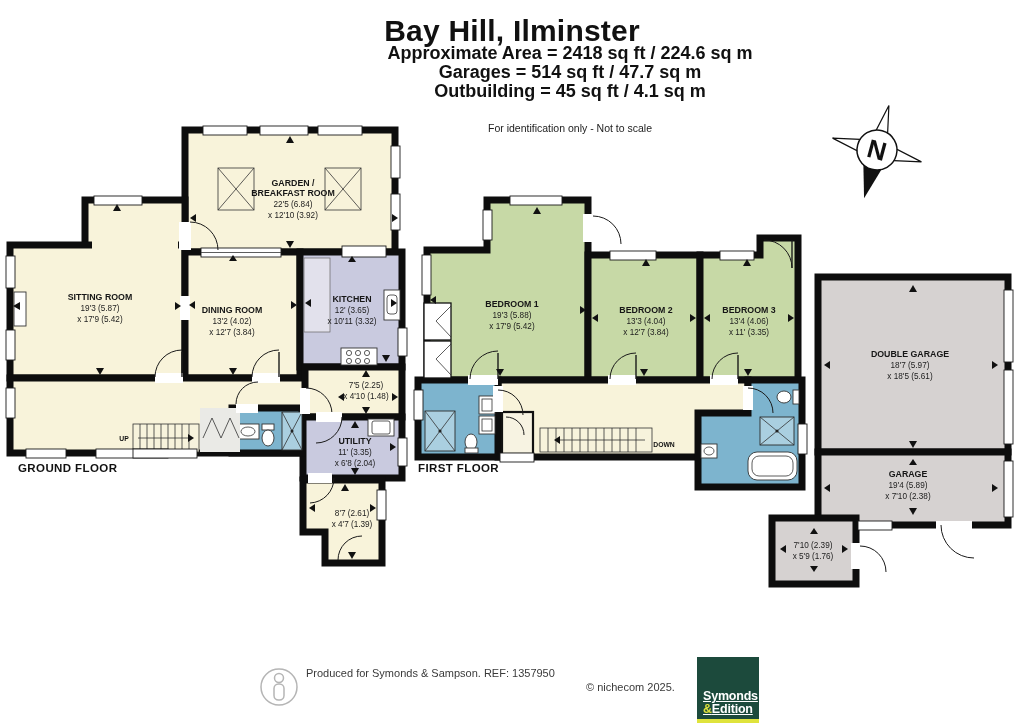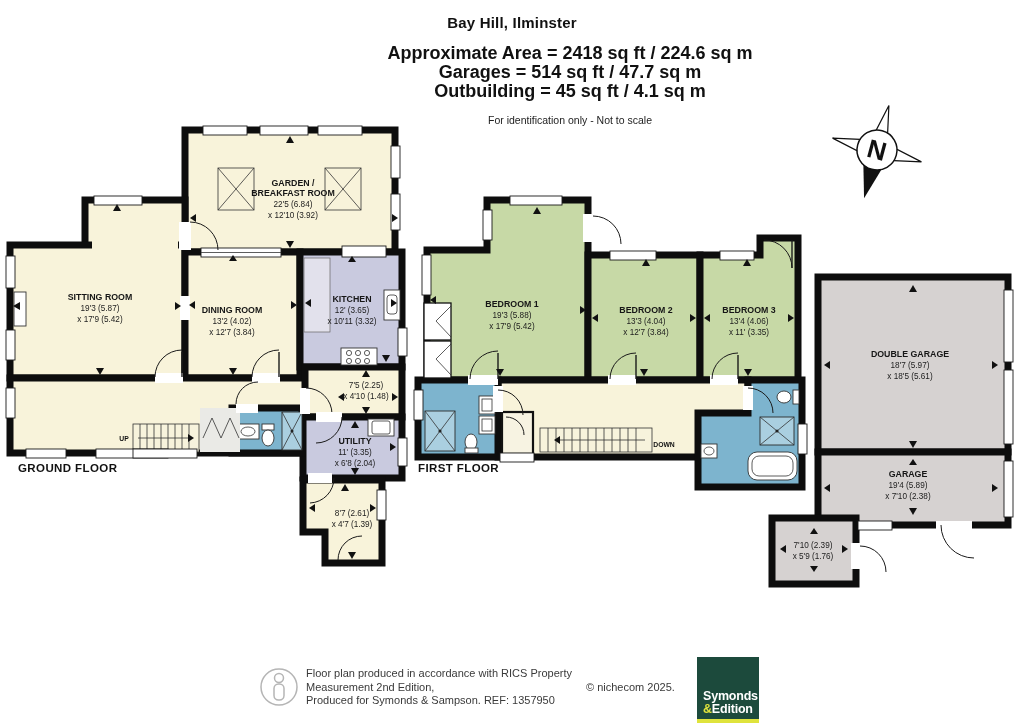--- a/index.html
+++ b/index.html
@@ -1,43 +1,43 @@
 <!DOCTYPE html>
 <html><head>
 <meta charset="utf-8">
 <style>
   html,body{margin:0;padding:0;background:#ffffff;}
   body{width:1024px;height:724px;position:relative;font-family:"Liberation Sans",sans-serif;overflow:hidden;}
   .abs{position:absolute;}
   
-  #title{left:0;width:1024px;top:14px;text-align:center;font-weight:bold;font-size:15px;color:#111;letter-spacing:.2px;}
+  #title{left:0;width:1024px;top:14px;text-align:center;font-weight:bold;font-size:30px;color:#111;letter-spacing:.2px;}
   #stats{left:330px;width:480px;top:44px;text-align:center;color:#111;}
   #stats .ln{font-size:18px;font-weight:700;line-height:19px;}
-  #stats .note{font-size:10.5px;font-weight:400;margin-top:13px;color:#222;}
+  #stats .note{font-size:10.5px;font-weight:400;margin-top:21px;color:#222;}
   
   svg text{font-family:"Liberation Sans",sans-serif;}
   .room{stroke:#0d0d0d;stroke-width:7;stroke-linejoin:miter;}
   .patch{stroke:none;}
   .open{fill:#ffffff;stroke:none;}
   .win{fill:#ffffff;stroke:#1a1a1a;stroke-width:0.9;}
   .door{fill:none;stroke:#1a1a1a;stroke-width:1;}
   .leaf{stroke:#1a1a1a;stroke-width:1.4;}
   .fix{fill:#ffffff;stroke:#333;stroke-width:0.9;}
   .fixb{fill:#AACFE0;stroke:#2c2c2c;stroke-width:0.9;}
   .thin{fill:none;stroke:#333;stroke-width:0.8;}
   .arr{fill:#111;stroke:none;}
   .rname{font-size:8.8px;font-weight:700;fill:#161616;text-anchor:middle;}
   .rdim{font-size:8.2px;font-weight:400;fill:#1c1c1c;text-anchor:middle;}
   .flabel{font-size:11.5px;font-weight:700;fill:#111;letter-spacing:.4px;}
   .slabel{font-size:6.8px;font-weight:700;fill:#111;text-anchor:middle;}
   
   #footer-text{left:306px;top:667px;width:330px;font-size:11px;line-height:13.5px;color:#3a3a3a;}
   #copyright{left:586px;top:681px;font-size:11px;color:#3a3a3a;white-space:nowrap;}
   #logo{left:697px;top:657px;width:62px;height:66px;background:#1C4A3C;}
-  #logo .lg-txt{position:absolute;left:6px;bottom:7px;color:#fff;font-weight:600;font-size:12.5px;line-height:13px;letter-spacing:-.2px;}
+  #logo .lg-txt{position:absolute;left:6px;bottom:7px;color:#fff;font-weight:600;font-size:12.5px;line-height:13px;letter-spacing:-.2px;text-decoration:underline;}
   #logo .amp{color:#DFE33C;}
   #logo .bar{position:absolute;left:0;bottom:0;width:100%;height:4px;background:#DFE33C;}
 </style>
 </head>
 <body>
 
 <div class="abs" id="title">Bay Hill, Ilminster</div>
 <div class="abs" id="stats">
   <div class="ln">Approximate Area = 2418 sq ft / 224.6 sq m</div>
   <div class="ln">Garages = 514 sq ft / 47.7 sq m</div>
@@ -390,21 +390,20 @@
     <text y="9" text-anchor="middle" font-size="26" font-weight="bold" fill="#111">N</text>
   </g>
 </svg>
 
 <svg class="abs" style="left:258px;top:666px" width="42" height="42" viewBox="-21 -21 42 42">
   <circle r="18" fill="none" stroke="#b5b5b5" stroke-width="1.5"></circle>
   <circle cy="-9" r="4.5" fill="none" stroke="#b5b5b5" stroke-width="1.5"></circle>
   <rect x="-5" y="-3" width="10" height="16" rx="4.5" fill="none" stroke="#b5b5b5" stroke-width="1.5"></rect>
 </svg>
 <div class="abs" id="footer-text">
-  <div>Floor plan produced in accordance with RICS Property Measurement 2nd Edition,</div>
   <div>Produced for Symonds &amp; Sampson.   REF:  1357950</div>
 </div>
 <div class="abs" id="copyright">© nichecom 2025.</div>
 <div class="abs" id="logo">
   <div class="lg-txt">
     <div>Symonds</div>
     <div><span class="amp">&amp;</span><span>Edition</span></div>
   </div>
   <div class="bar"></div>
 </div>

